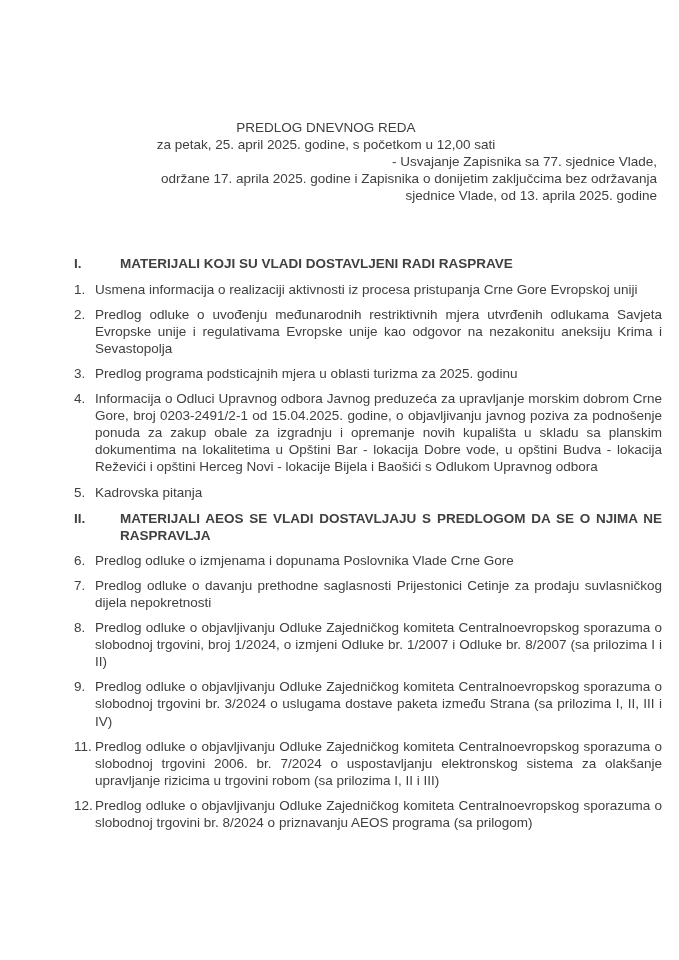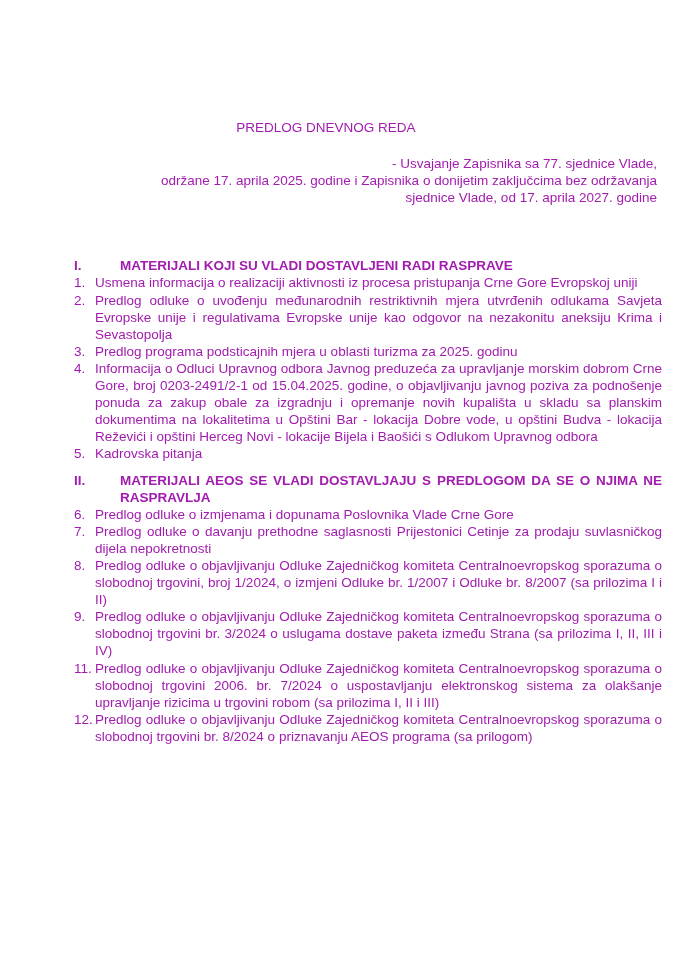--- a/index.html
+++ b/index.html
@@ -8,33 +8,32 @@
     background: #ffffff;
   }
   .page {
     position: relative;
     width: 679px;
     height: 960px;
     background: #ffffff;
     font-family: "Liberation Sans", sans-serif;
     font-size: 13.5px;
     line-height: 17.1px;
-    color: #a21caf;
+    color: #404040;
     overflow: hidden;
     box-sizing: border-box;
     padding-top: 119px;
   }
   .doc-header {
     width: 652px;
     text-align: center;
   }
   .intro {
     width: 657px;
     text-align: right;
-    margin-top: 19px;
   }
   .section {
     margin-left: 74px;
     margin-right: 17px;
   }
   .section-1 { margin-top: 51px; }
   .section-2 { margin-top: 9px; }
   .section-heading {
     display: flex;
     font-weight: 700;
@@ -52,35 +51,37 @@
     padding-left: 21px;
   }
   .item .num {
     position: absolute;
     left: 0;
     top: 0;
     white-space: nowrap;
   }
   .item .txt {
     text-align: justify;
+    margin-top: 8px;
   }
 </style>
 </head>
 <body>
 
 <div class="page">
 
   <header class="doc-header">
       <div class="line">PREDLOG DNEVNOG REDA</div>
+      <div class="line">za petak, 25. april 2025. godine, s početkom u 12,00 sati</div>
     </header>
 
   <div class="intro">
       <div class="line">- Usvajanje Zapisnika sa 77. sjednice Vlade,</div>
       <div class="line">održane 17. aprila 2025. godine i Zapisnika o donijetim zaključcima bez održavanja</div>
-      <div class="line">sjednice Vlade, od 17. aprila 2027. godine</div>
+      <div class="line">sjednice Vlade, od 13. aprila 2025. godine</div>
     </div>
 
   <section class="section section-1">
     <div class="section-heading">
       <span class="numeral">I.</span>
       <span class="heading-text">MATERIJALI KOJI SU VLADI DOSTAVLJENI RADI RASPRAVE</span>
     </div>
     <div class="items">
         <div class="item">
           <span class="num">1.</span>

